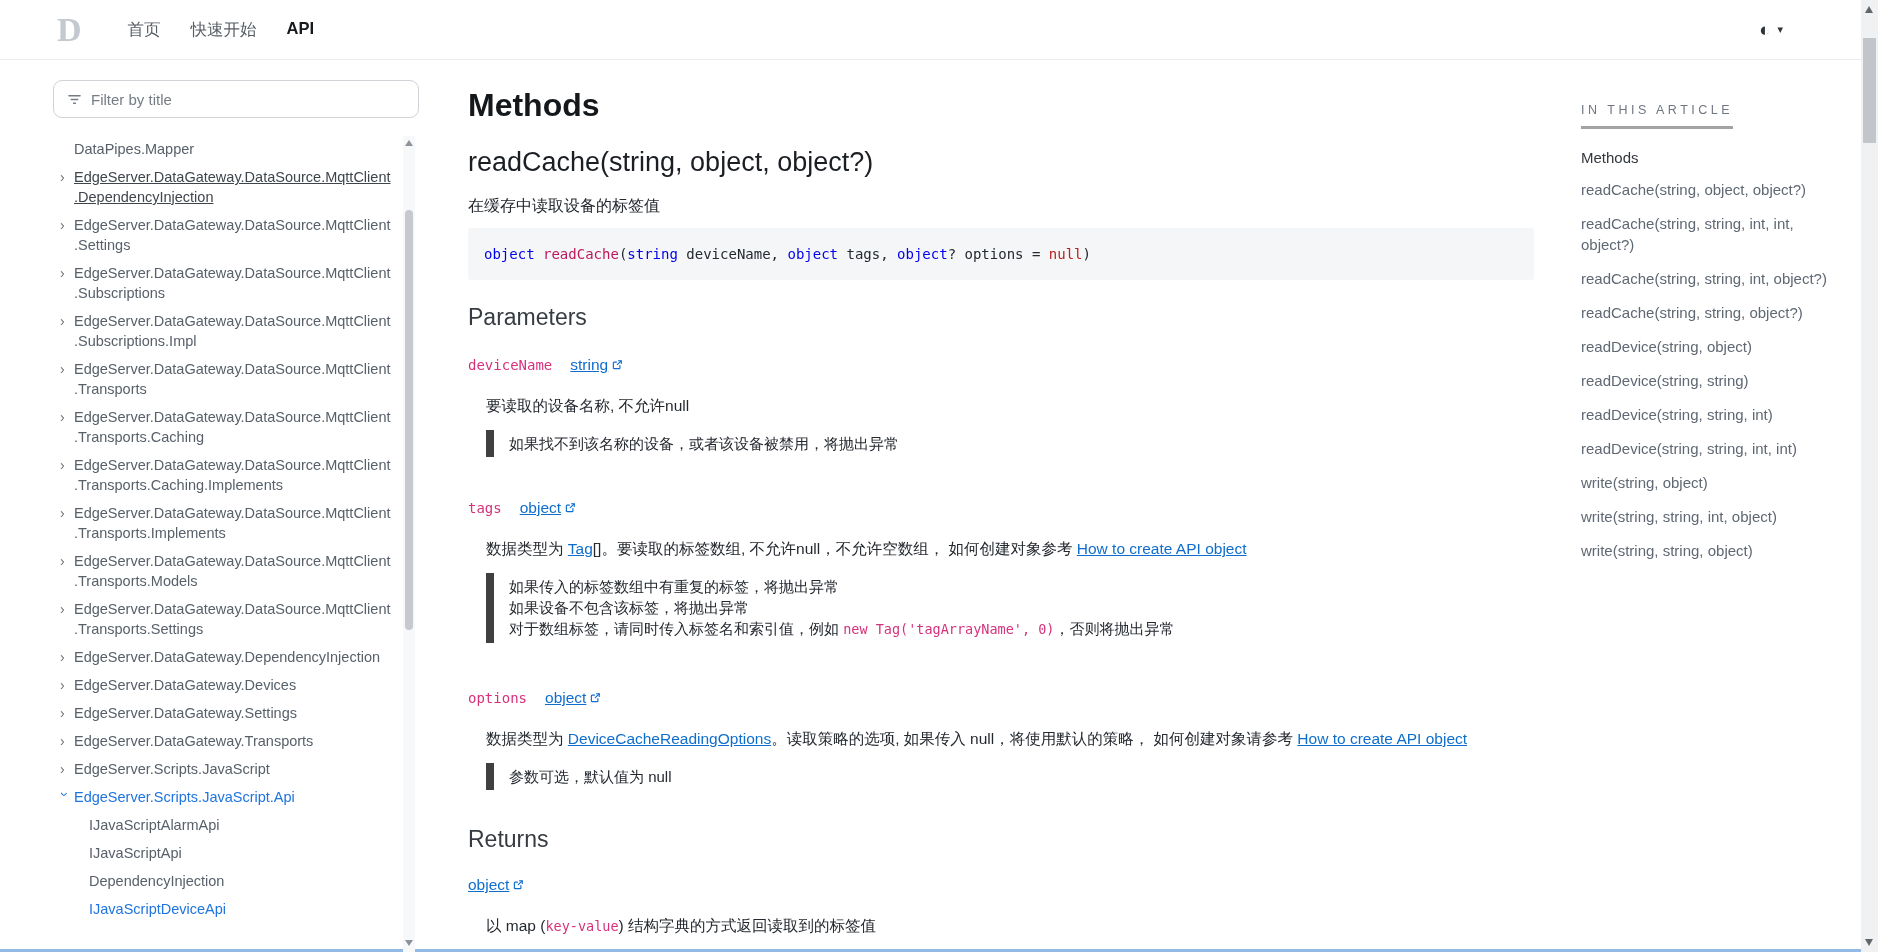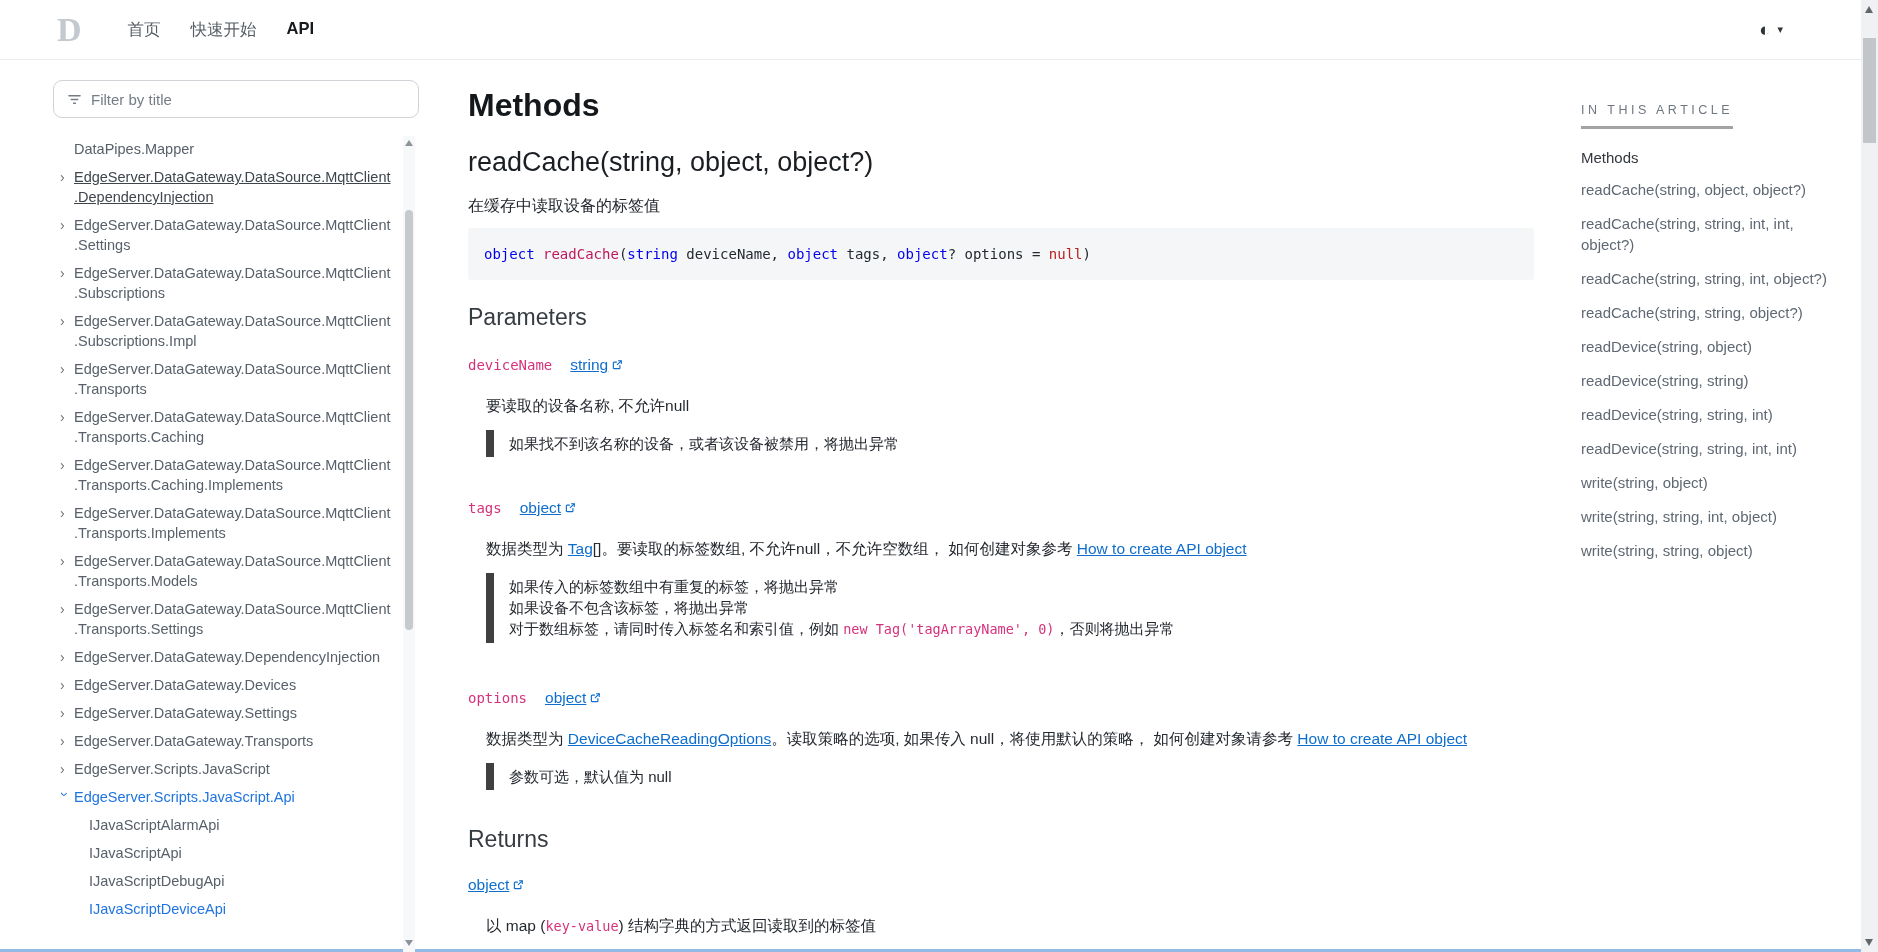--- a/index.html
+++ b/index.html
@@ -187,21 +187,21 @@
       <div class="tree-item indent" data-interactable="true">
         <span class="chevron" data-interactable="false"></span>
         <span class="tree-label" data-interactable="false">IJavaScriptAlarmApi</span>
       </div>
       <div class="tree-item indent" data-interactable="true">
         <span class="chevron" data-interactable="false"></span>
         <span class="tree-label" data-interactable="false">IJavaScriptApi</span>
       </div>
       <div class="tree-item indent" data-interactable="true">
         <span class="chevron" data-interactable="false"></span>
-        <span class="tree-label" data-interactable="false">IJavaScriptDebugApi</span>
+        <span class="tree-label" data-interactable="false">DependencyInjection</span>
       </div>
       <div class="tree-item indent active" data-interactable="true">
         <span class="chevron" data-interactable="false"></span>
         <span class="tree-label" data-interactable="false">IJavaScriptDeviceApi</span>
       </div>
     </div>
 </div>
 <div class="side-scroll" data-interactable="true">
   <div class="tri-up" data-interactable="true"></div>
   <div class="thumb" data-interactable="true"></div>

